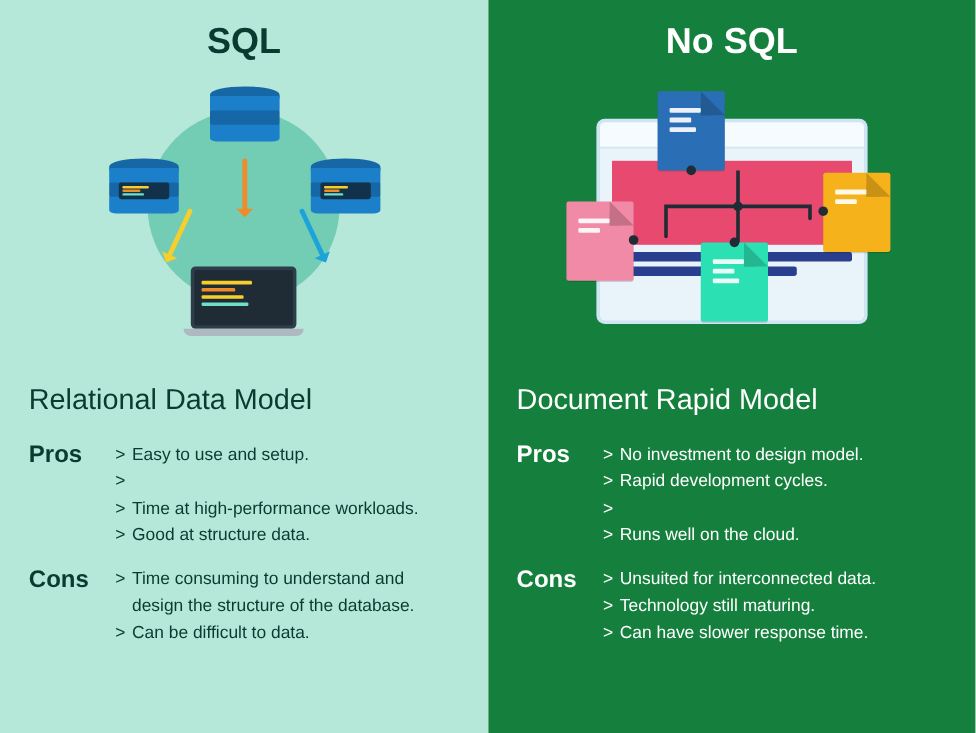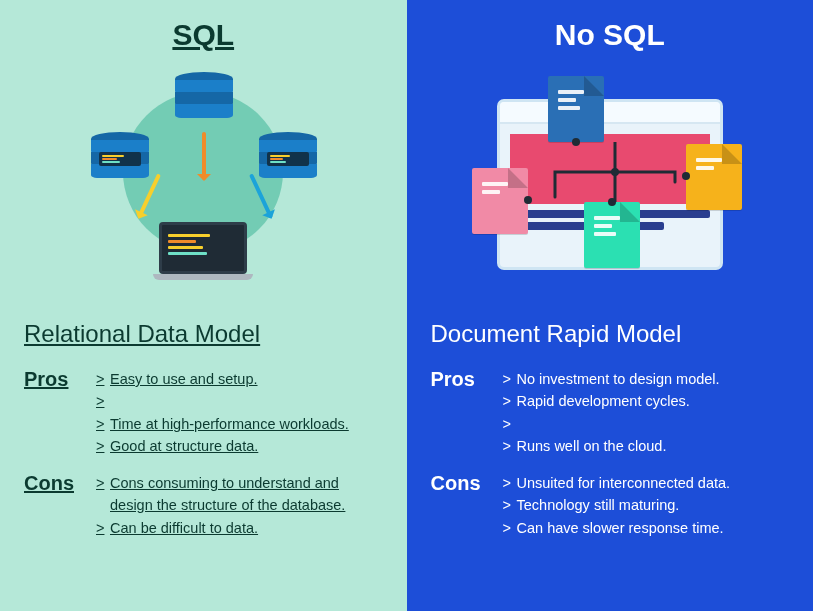--- a/index.html
+++ b/index.html
@@ -10,22 +10,22 @@
     display: flex;
     overflow: hidden;
   }
   .col {
     width: 50%;
     height: 100%;
     padding: 18px 24px 18px 24px;
     display: flex;
     flex-direction: column;
   }
-  .col-left  { background: #b5e8d8; color: #0b3a30; text-decoration: underline; }
-  .col-right { background: #1d4ed8; color: #ffffff; }
+  .col-left  { background: #b5e8d8; color: #0b3a30; }
+  .col-right { background: #15803d; color: #ffffff; }
   .title {
     text-align: center;
     font-size: 30px;
     font-weight: 700;
     margin-bottom: 10px;
   }
   .illus {
     display: flex;
     justify-content: center;
     align-items: center;
@@ -205,21 +205,21 @@
           <span class="caret">&gt;</span>
           <span>Good at structure data.</span>
         </div>
       </div>
   </div>
   <div class="pc-row">
     <div class="pc-label">Cons</div>
     <div class="pc-list">
         <div class="item">
           <span class="caret">&gt;</span>
-          <span>Cons consuming to understand and design the structure of the database.</span>
+          <span>Time consuming to understand and design the structure of the database.</span>
         </div>
         <div class="item">
           <span class="caret">&gt;</span>
           <span>Can be difficult to data.</span>
         </div>
       </div>
   </div>
 </div>
 
 <div class="col col-right">

